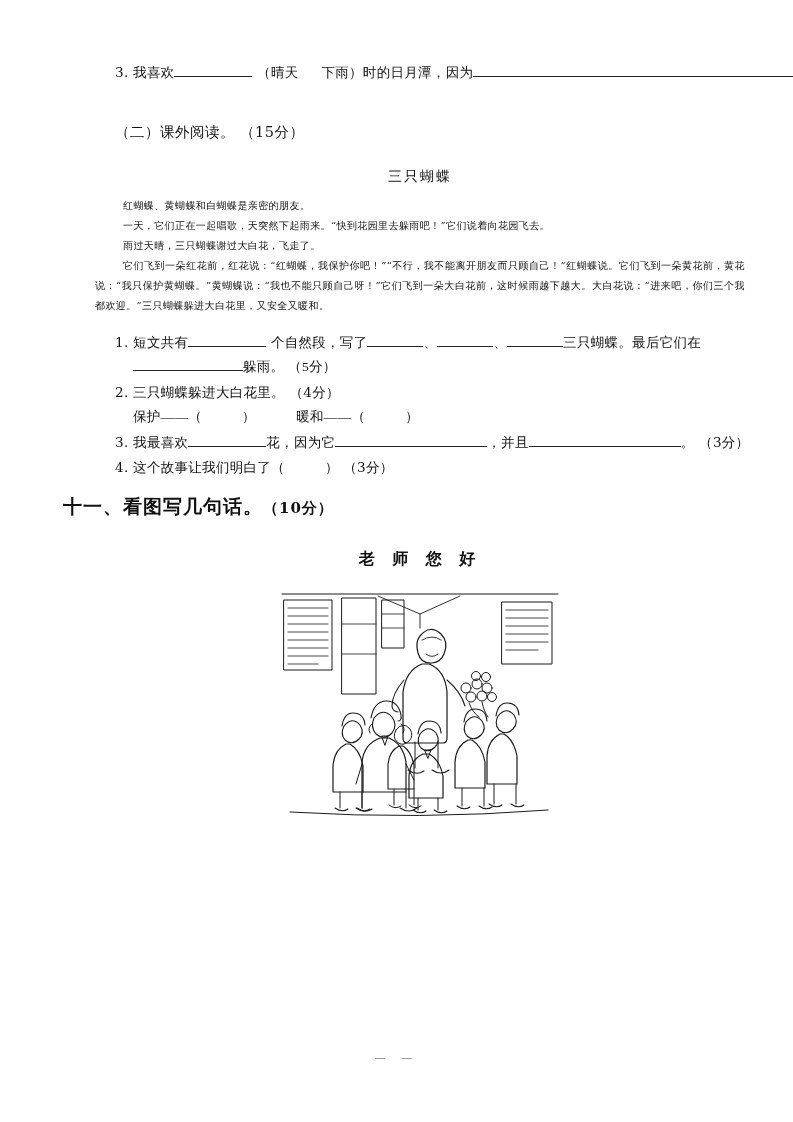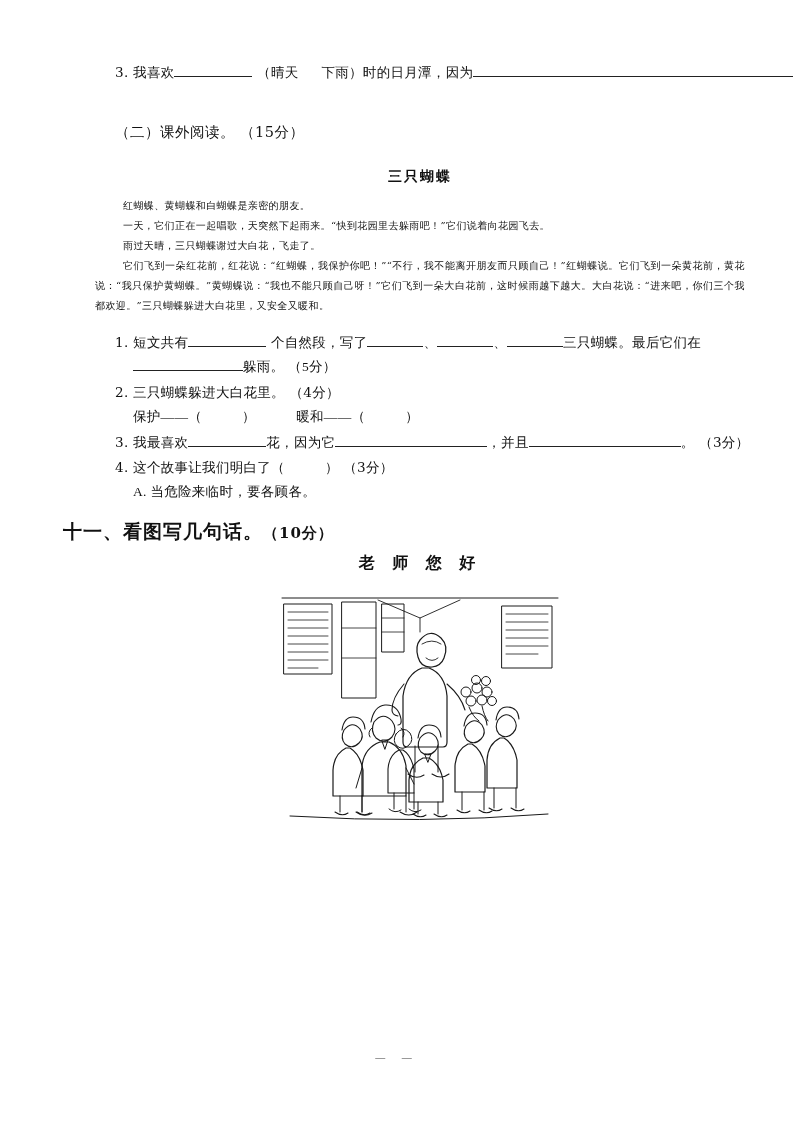--- a/index.html
+++ b/index.html
@@ -53,21 +53,21 @@
   .gap-l { height: 34px; }
 
   .section-head {
     font-size: 14.5px;
     font-weight: normal;
     letter-spacing: 0.5px;
   }
   .art-title {
     text-align: center;
     font-size: 14px;
-    font-weight: bold;
+    font-weight: normal;
     letter-spacing: 2px;
     margin: 8px 0 10px 0;
   }
   .para {
     font-size: 10px;
     line-height: 2.0;
     text-indent: 28px;
     text-align: justify;
     letter-spacing: 0.4px;
   }
@@ -79,21 +79,21 @@
   }
   .big-head .score {
     font-size: 15px;
     font-weight: bold;
   }
   .pic-title {
     text-align: center;
     font-size: 16px;
     font-weight: bold;
     letter-spacing: 6px;
-    margin-top: 8px;
+    margin-top: 29px;
   }
   .figure-wrap {
     margin-top: 14px;
     display: flex;
     justify-content: center;
   }
   .figure {
     width: 300px;
     height: 235px;
     position: relative;
@@ -167,21 +167,20 @@
       <span>3.</span>
       <span>我最喜欢</span><span class="blank b-md"></span><span>花，因为它</span><span class="blank b-xl"></span><span>，并且</span><span class="blank b-xl"></span><span>。</span>
       <span>（3分）</span>
     </div>
 
     <div class="line indent1">
       <span>4.</span>
       <span>这个故事让我们明白了（</span><span class="paren"></span><span>）</span>
       <span>（3分）</span>
     </div>
-    <div class="line indent2">A. 当危险来临时，要各顾各。</div>
 
     <div class="big-head" style="margin-left:-32px;">
       <span>十一、</span><span>看图写几句话。</span><span class="score">（10分）</span>
     </div>
 
     <div class="pic-title">老 师 您 好</div>
 
     <div class="figure-wrap">
       <div class="figure">
         <svg viewBox="0 0 300 235" width="300" height="235" xmlns="http://www.w3.org/2000/svg">

